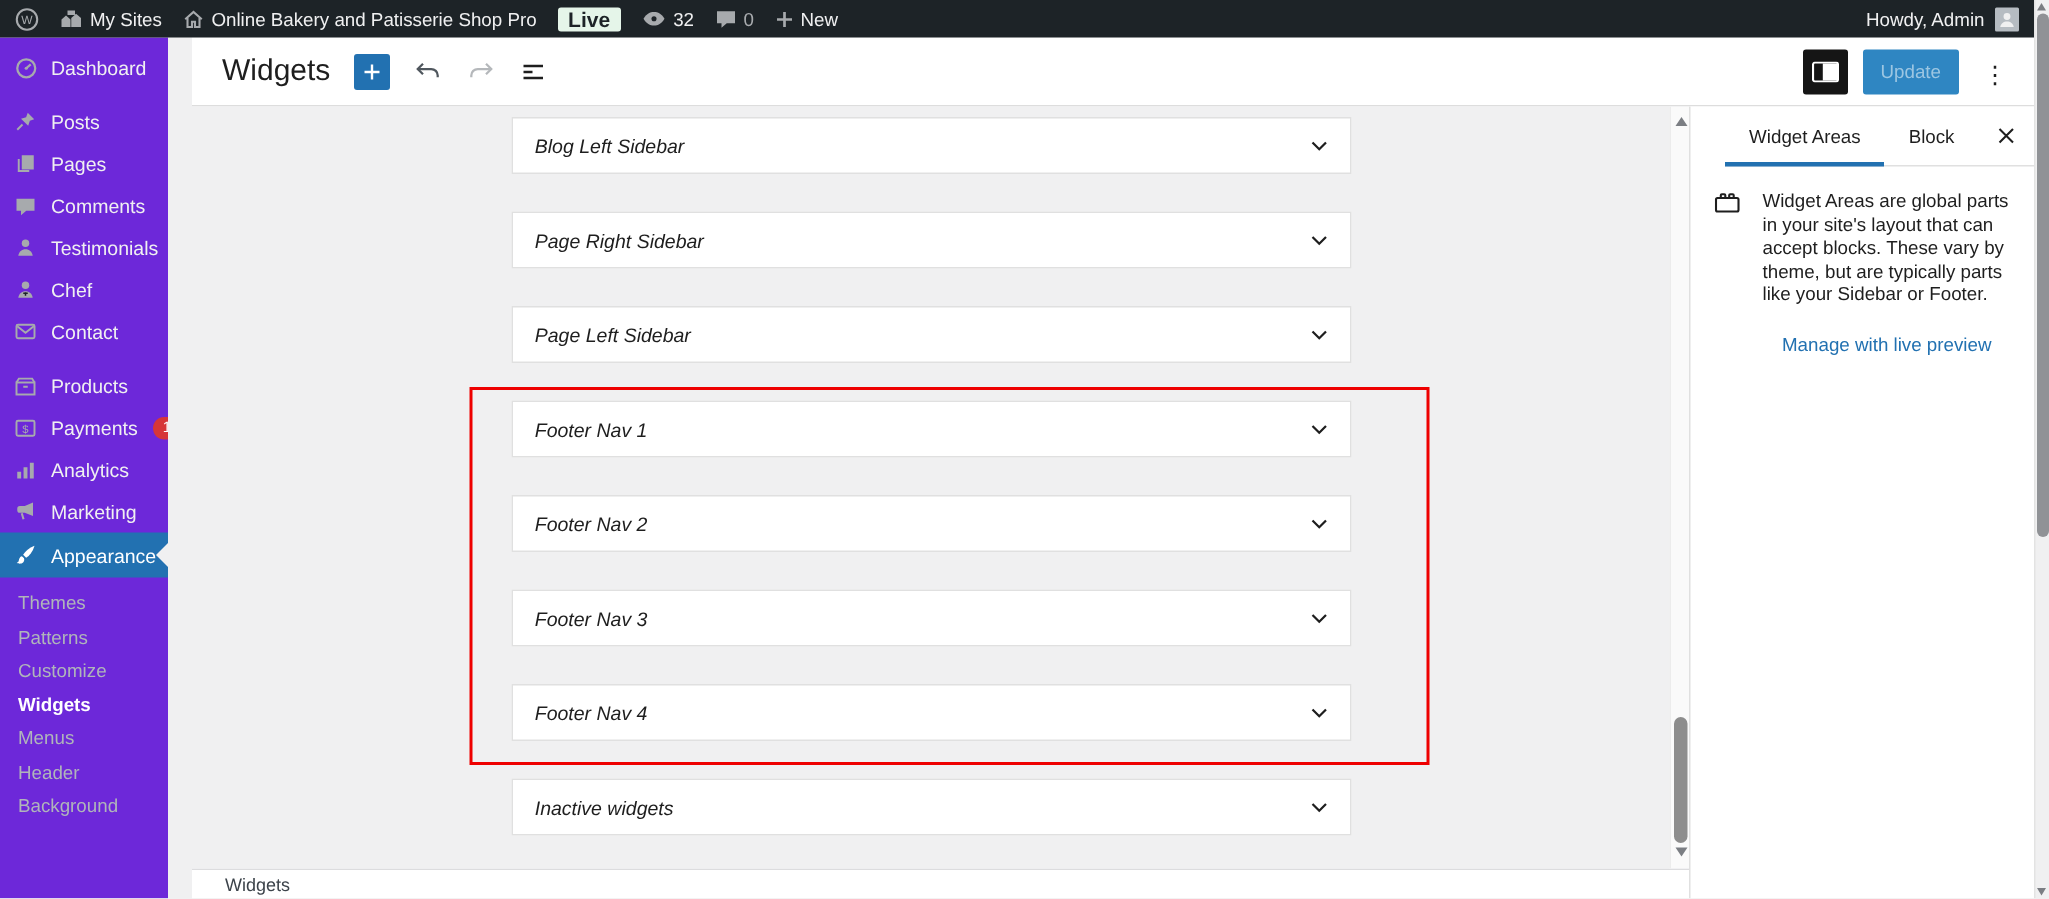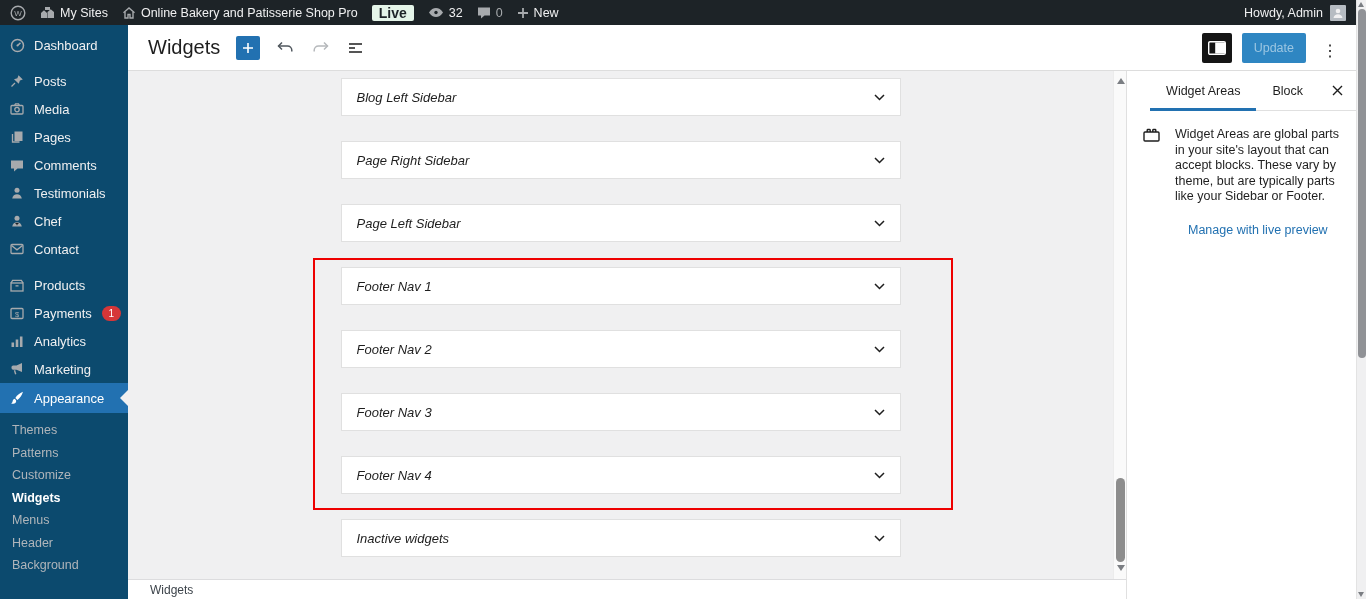--- a/index.html
+++ b/index.html
@@ -10,21 +10,21 @@
   #admin-bar{position:absolute;left:0;top:0;width:1356px;height:25px;background:#1d2327;display:flex;align-items:center;color:#f0f0f1;font-size:12.5px;z-index:6;padding:0;box-sizing:border-box;}
   .ab-item{display:flex;align-items:center;gap:5px;padding:0 7px;height:25px;white-space:nowrap;}
   .ab-logo{padding-left:10px;}
   .ab-right{margin-left:auto;display:flex;align-items:center;gap:7px;padding-right:10px;}
   .live-badge{background:#e5f5e9;color:#1d2327;font-size:14px;font-weight:bold;padding:1px 7px;border-radius:2px;line-height:14px;}
   .ab-count{color:#f0f0f1;}
   .ab-count-dim{color:#a7aaad;}
   .avatar{width:16px;height:16px;background:#b6bcc2;display:inline-flex;align-items:center;justify-content:center;border-radius:1px;}
 
   
-  #side-nav{position:absolute;left:0;top:25px;width:128px;height:574px;background:#0c4a6e;overflow:hidden;z-index:5;}
+  #side-nav{position:absolute;left:0;top:25px;width:112px;height:574px;background:#6d28d9;overflow:hidden;z-index:5;}
   .nav-pad{height:6px;}
   .menu-sep{height:8px;}
   .menu-item{height:28px;display:flex;align-items:center;gap:8px;padding:0 8px;color:#f0f0f1;font-size:13px;position:relative;box-sizing:border-box;}
   .menu-item .mi-icon{width:18px;display:flex;justify-content:center;align-items:center;flex:none;}
   .menu-item.active{background:#2271b1;color:#fff;height:30px;font-weight:400;}
   .menu-item.active::after{content:"";position:absolute;right:0;top:50%;margin-top:-8px;width:0;height:0;border:8px solid transparent;border-right-color:#f0f0f1;}
   .mi-badge{margin-left:2px;min-width:15px;height:15px;border-radius:8px;background:#d63638;color:#fff;font-size:10px;display:inline-flex;align-items:center;justify-content:center;padding:0 2px;}
   .submenu{padding:6px 0 0;}
   .submenu-item{height:22.5px;display:flex;align-items:center;padding-left:12px;font-size:12.5px;color:#b0b5ba;}
   .submenu-item.current{color:#fff;font-weight:bold;}
@@ -148,30 +148,20 @@
     </div>
     <div class="menu-sep" data-interactable="false"></div>
     <div class="menu-item" data-interactable="true">
       <span class="mi-icon" data-interactable="false">
           <svg width="14" height="14" viewBox="0 0 14 14">
             <path d="M8.5 1.2l4.3 4.3-2.9 1-1.1 3.3L4 5.2l3.4-1z" fill="#a7aaad"></path>
             <path d="M5 9L1.5 12.5" stroke="#a7aaad" stroke-width="1.3"></path>
           </svg>
         </span>
       <span data-interactable="false">Posts</span>
-    </div>
-    <div class="menu-item" data-interactable="true">
-      <span class="mi-icon" data-interactable="false">
-          <svg width="14" height="14" viewBox="0 0 14 14">
-            <rect x="1" y="3.5" width="12" height="8.5" rx="1" fill="none" stroke="#a7aaad" stroke-width="1.3"></rect>
-            <circle cx="7" cy="7.6" r="2.2" fill="none" stroke="#a7aaad" stroke-width="1.3"></circle>
-            <path d="M4.5 3.5l1-1.6h3l1 1.6" fill="none" stroke="#a7aaad" stroke-width="1.3"></path>
-          </svg>
-        </span>
-      <span data-interactable="false">Media</span>
     </div>
     <div class="menu-item" data-interactable="true">
       <span class="mi-icon" data-interactable="false">
           <svg width="14" height="14" viewBox="0 0 14 14">
             <rect x="4.5" y="1.5" width="8" height="9.5" fill="#a7aaad"></rect>
             <path d="M2.5 4v8h7" fill="none" stroke="#a7aaad" stroke-width="1.3"></path>
           </svg>
         </span>
       <span data-interactable="false">Pages</span>
     </div>

